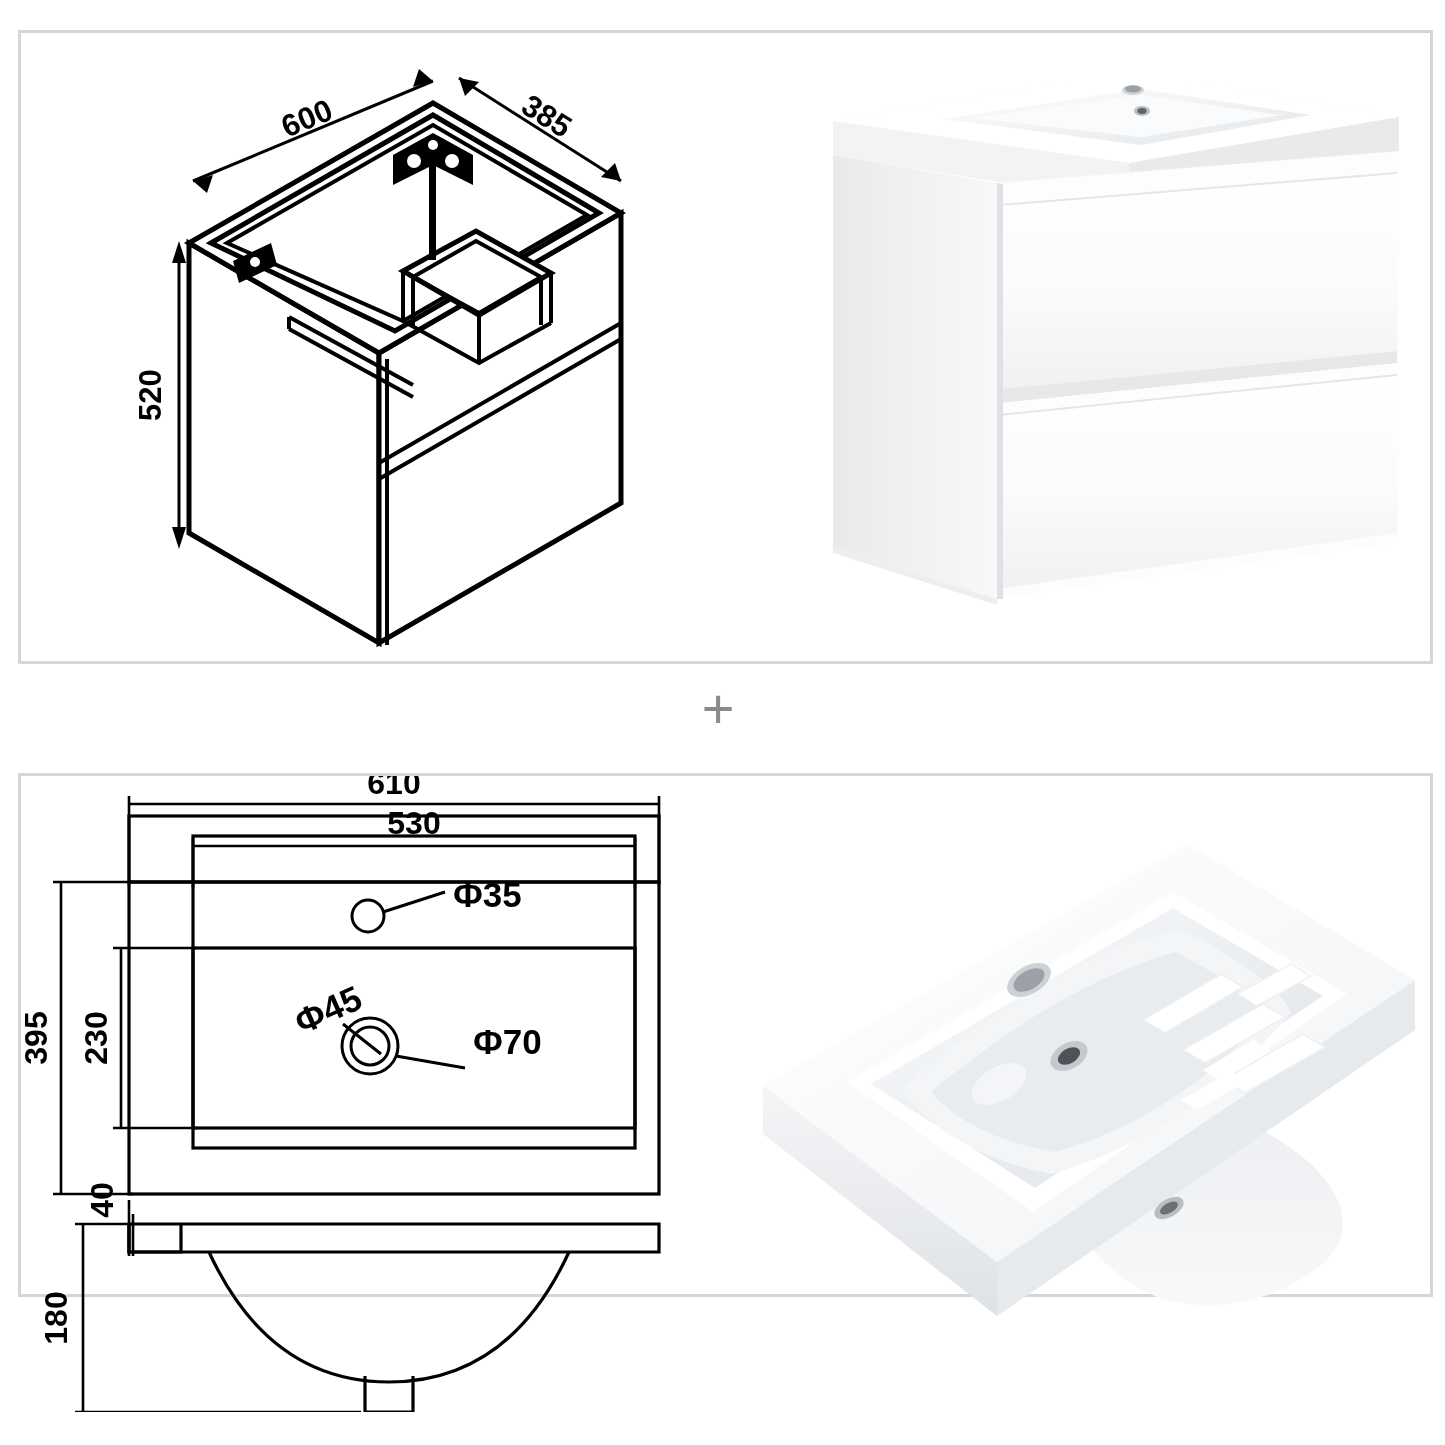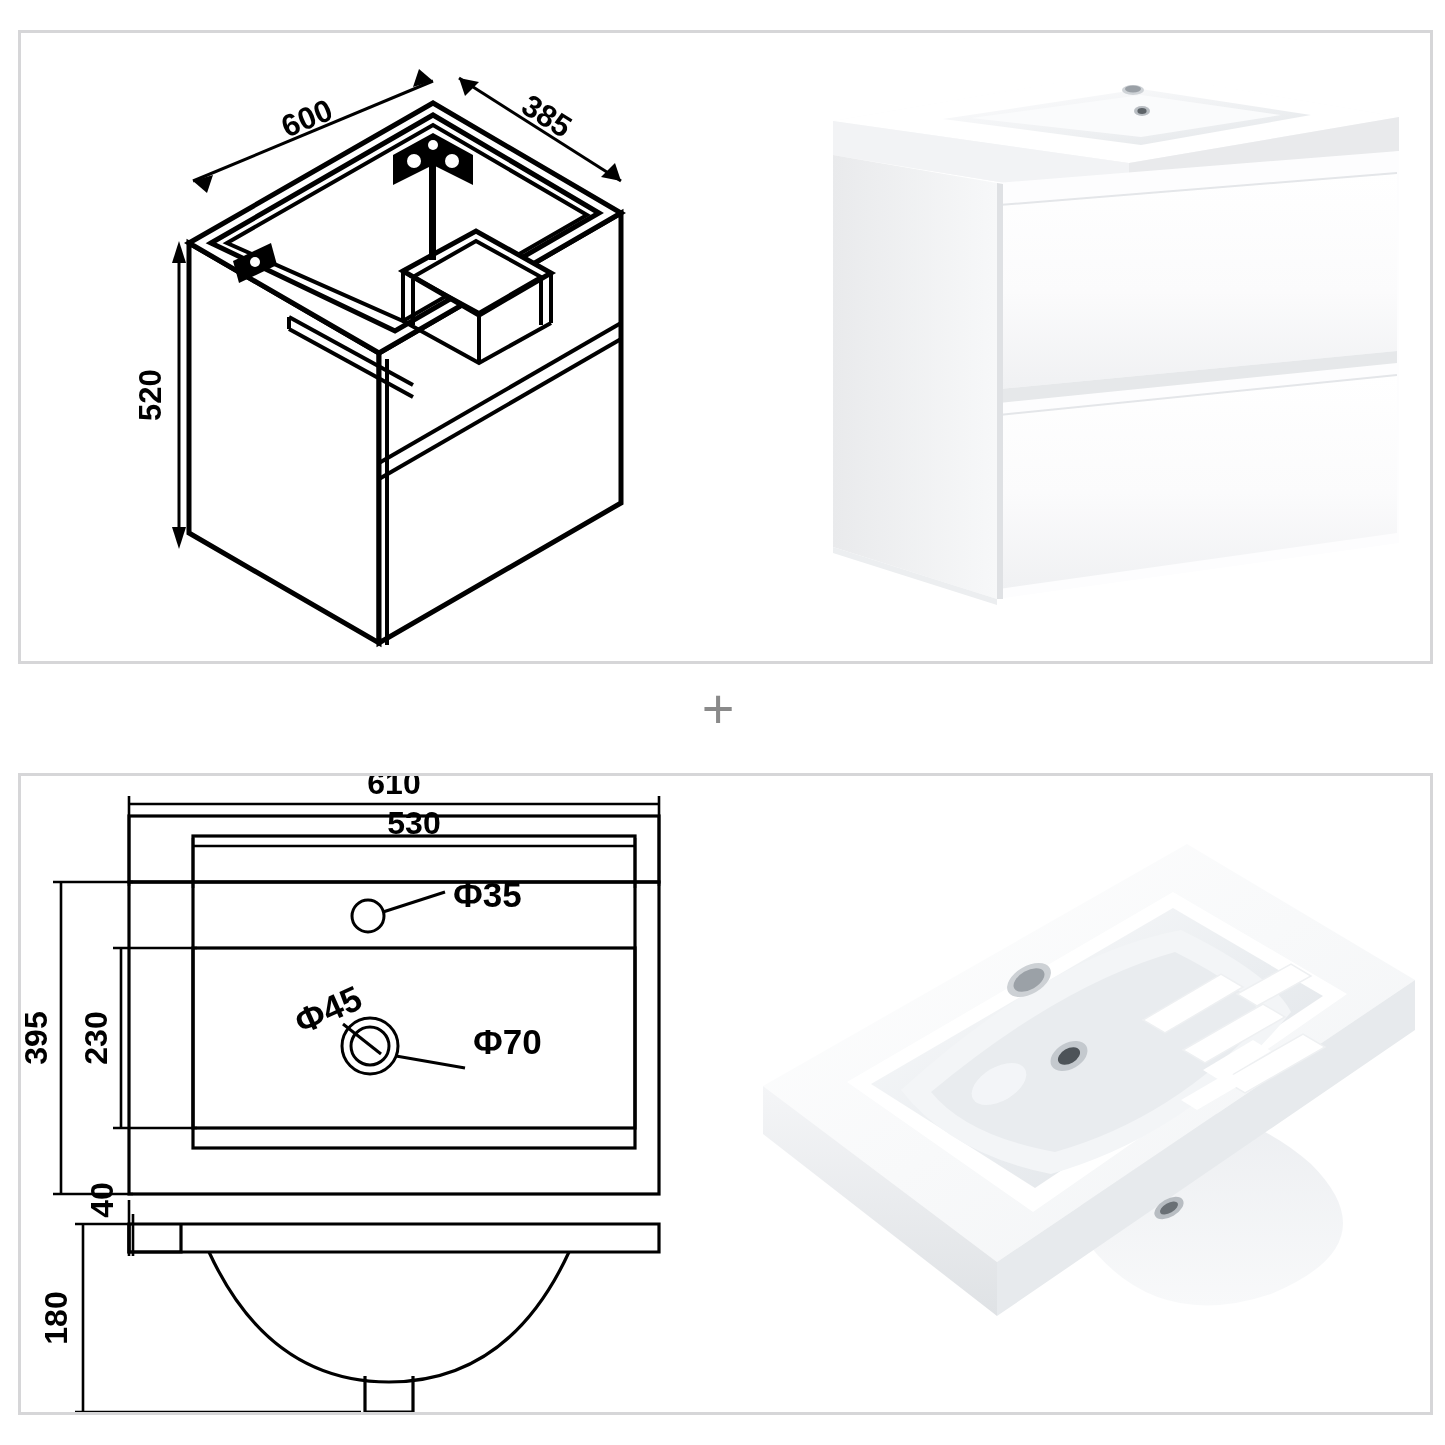--- a/index.html
+++ b/index.html
@@ -30,21 +30,21 @@
   #panel-cabinet {
     left: 18px;
     top: 30px;
     width: 1415px;
     height: 634px;
   }
   #panel-basin {
     left: 18px;
     top: 773px;
     width: 1415px;
-    height: 642px;
+    height: 524px;
   }
   .plus-sep {
     position: absolute;
     left: 692px;
     top: 683px;
     width: 52px;
     height: 52px;
     color: #8a8a8a;
     font-size: 56px;
     line-height: 52px;

